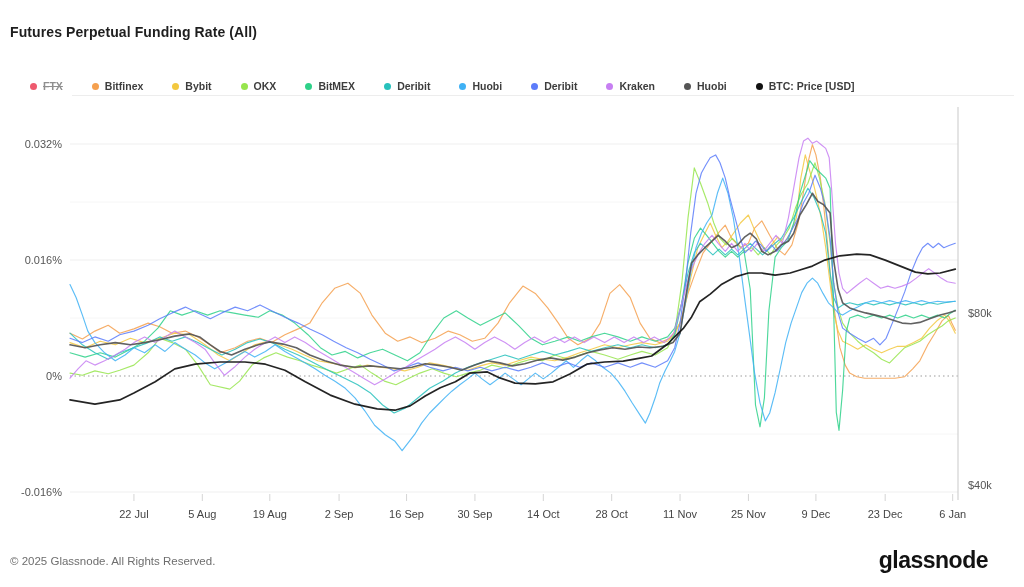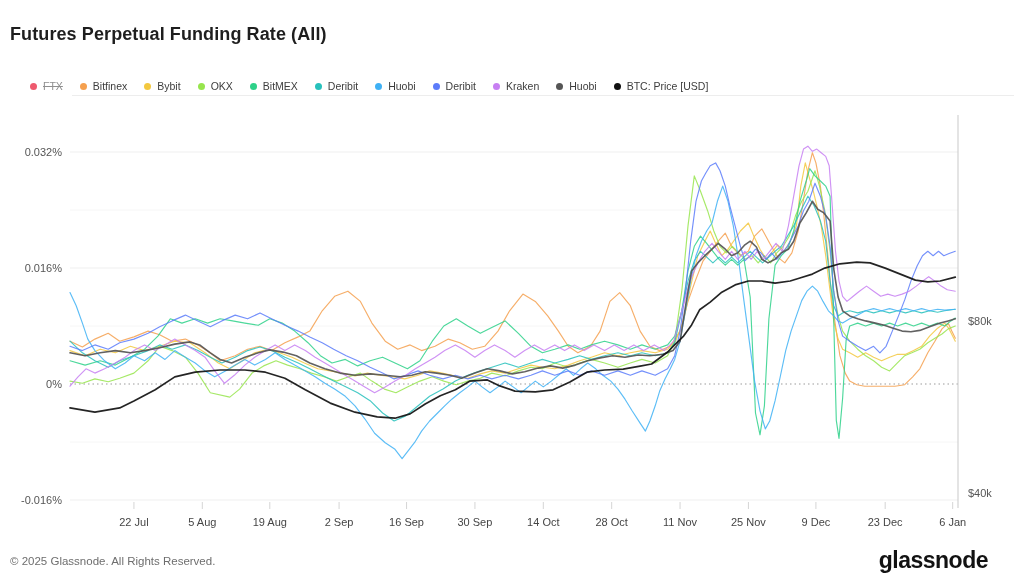--- a/index.html
+++ b/index.html
@@ -1,25 +1,25 @@
 <!DOCTYPE html>
 <html><head>
 <meta charset="utf-8">
 <style>
   * { margin:0; padding:0; box-sizing:border-box; }
   html,body { width:1024px; height:587px; background:#ffffff; overflow:hidden;
     font-family:"Liberation Sans","DejaVu Sans",sans-serif; }
   #app { position:relative; width:1024px; height:587px; background:#fff; }
-  .title { position:absolute; left:10px; top:24px; font-size:18px; font-weight:700; color:#1e1e1e; letter-spacing:.1px; }
-  .legend { position:absolute; left:30px; top:78px; right:8px; display:flex; flex-wrap:nowrap; align-items:center; gap:17px; height:16px; }
+  .title { position:absolute; left:10px; top:24px; font-size:14px; font-weight:700; color:#1e1e1e; letter-spacing:.1px; }
+  .legend { position:absolute; left:30px; top:78px; right:8px; display:flex; flex-wrap:nowrap; align-items:center; gap:29px; height:16px;font-weight:bold; }
   .legend-item { display:flex; align-items:center; gap:6px; font-size:10.5px; color:#3d3d3d; white-space:nowrap; cursor:pointer; }
   .legend-item .dot { width:7px; height:7px; border-radius:50%; flex:0 0 auto; }
   .legend-item.disabled .lbl { text-decoration:line-through; color:#8f8f8f; }
   .legend-underline { position:absolute; left:72px; right:10px; top:95px; border-top:1px solid #ededed; }
-  .chart-wrap { position:absolute; left:0; top:100px; width:956px; height:445px; }
+  .chart-wrap { position:absolute; left:0; top:92px; width:956px; height:445px; }
   .footer { position:absolute; left:0; bottom:0; width:1000px; height:42px; }
   .copyright { position:absolute; left:10px; top:10px; font-size:11.5px; color:#6e6e6e; }
   .brand { position:absolute; right:12px; top:2px; font-size:23px; color:#121212; font-weight:600; letter-spacing:-0.5px; }
   svg text { font-family:"Liberation Sans","DejaVu Sans",sans-serif; }
 </style>
 </head>
 <body>
 
 <div id="app">
   <div class="title">Futures Perpetual Funding Rate (All)</div>

